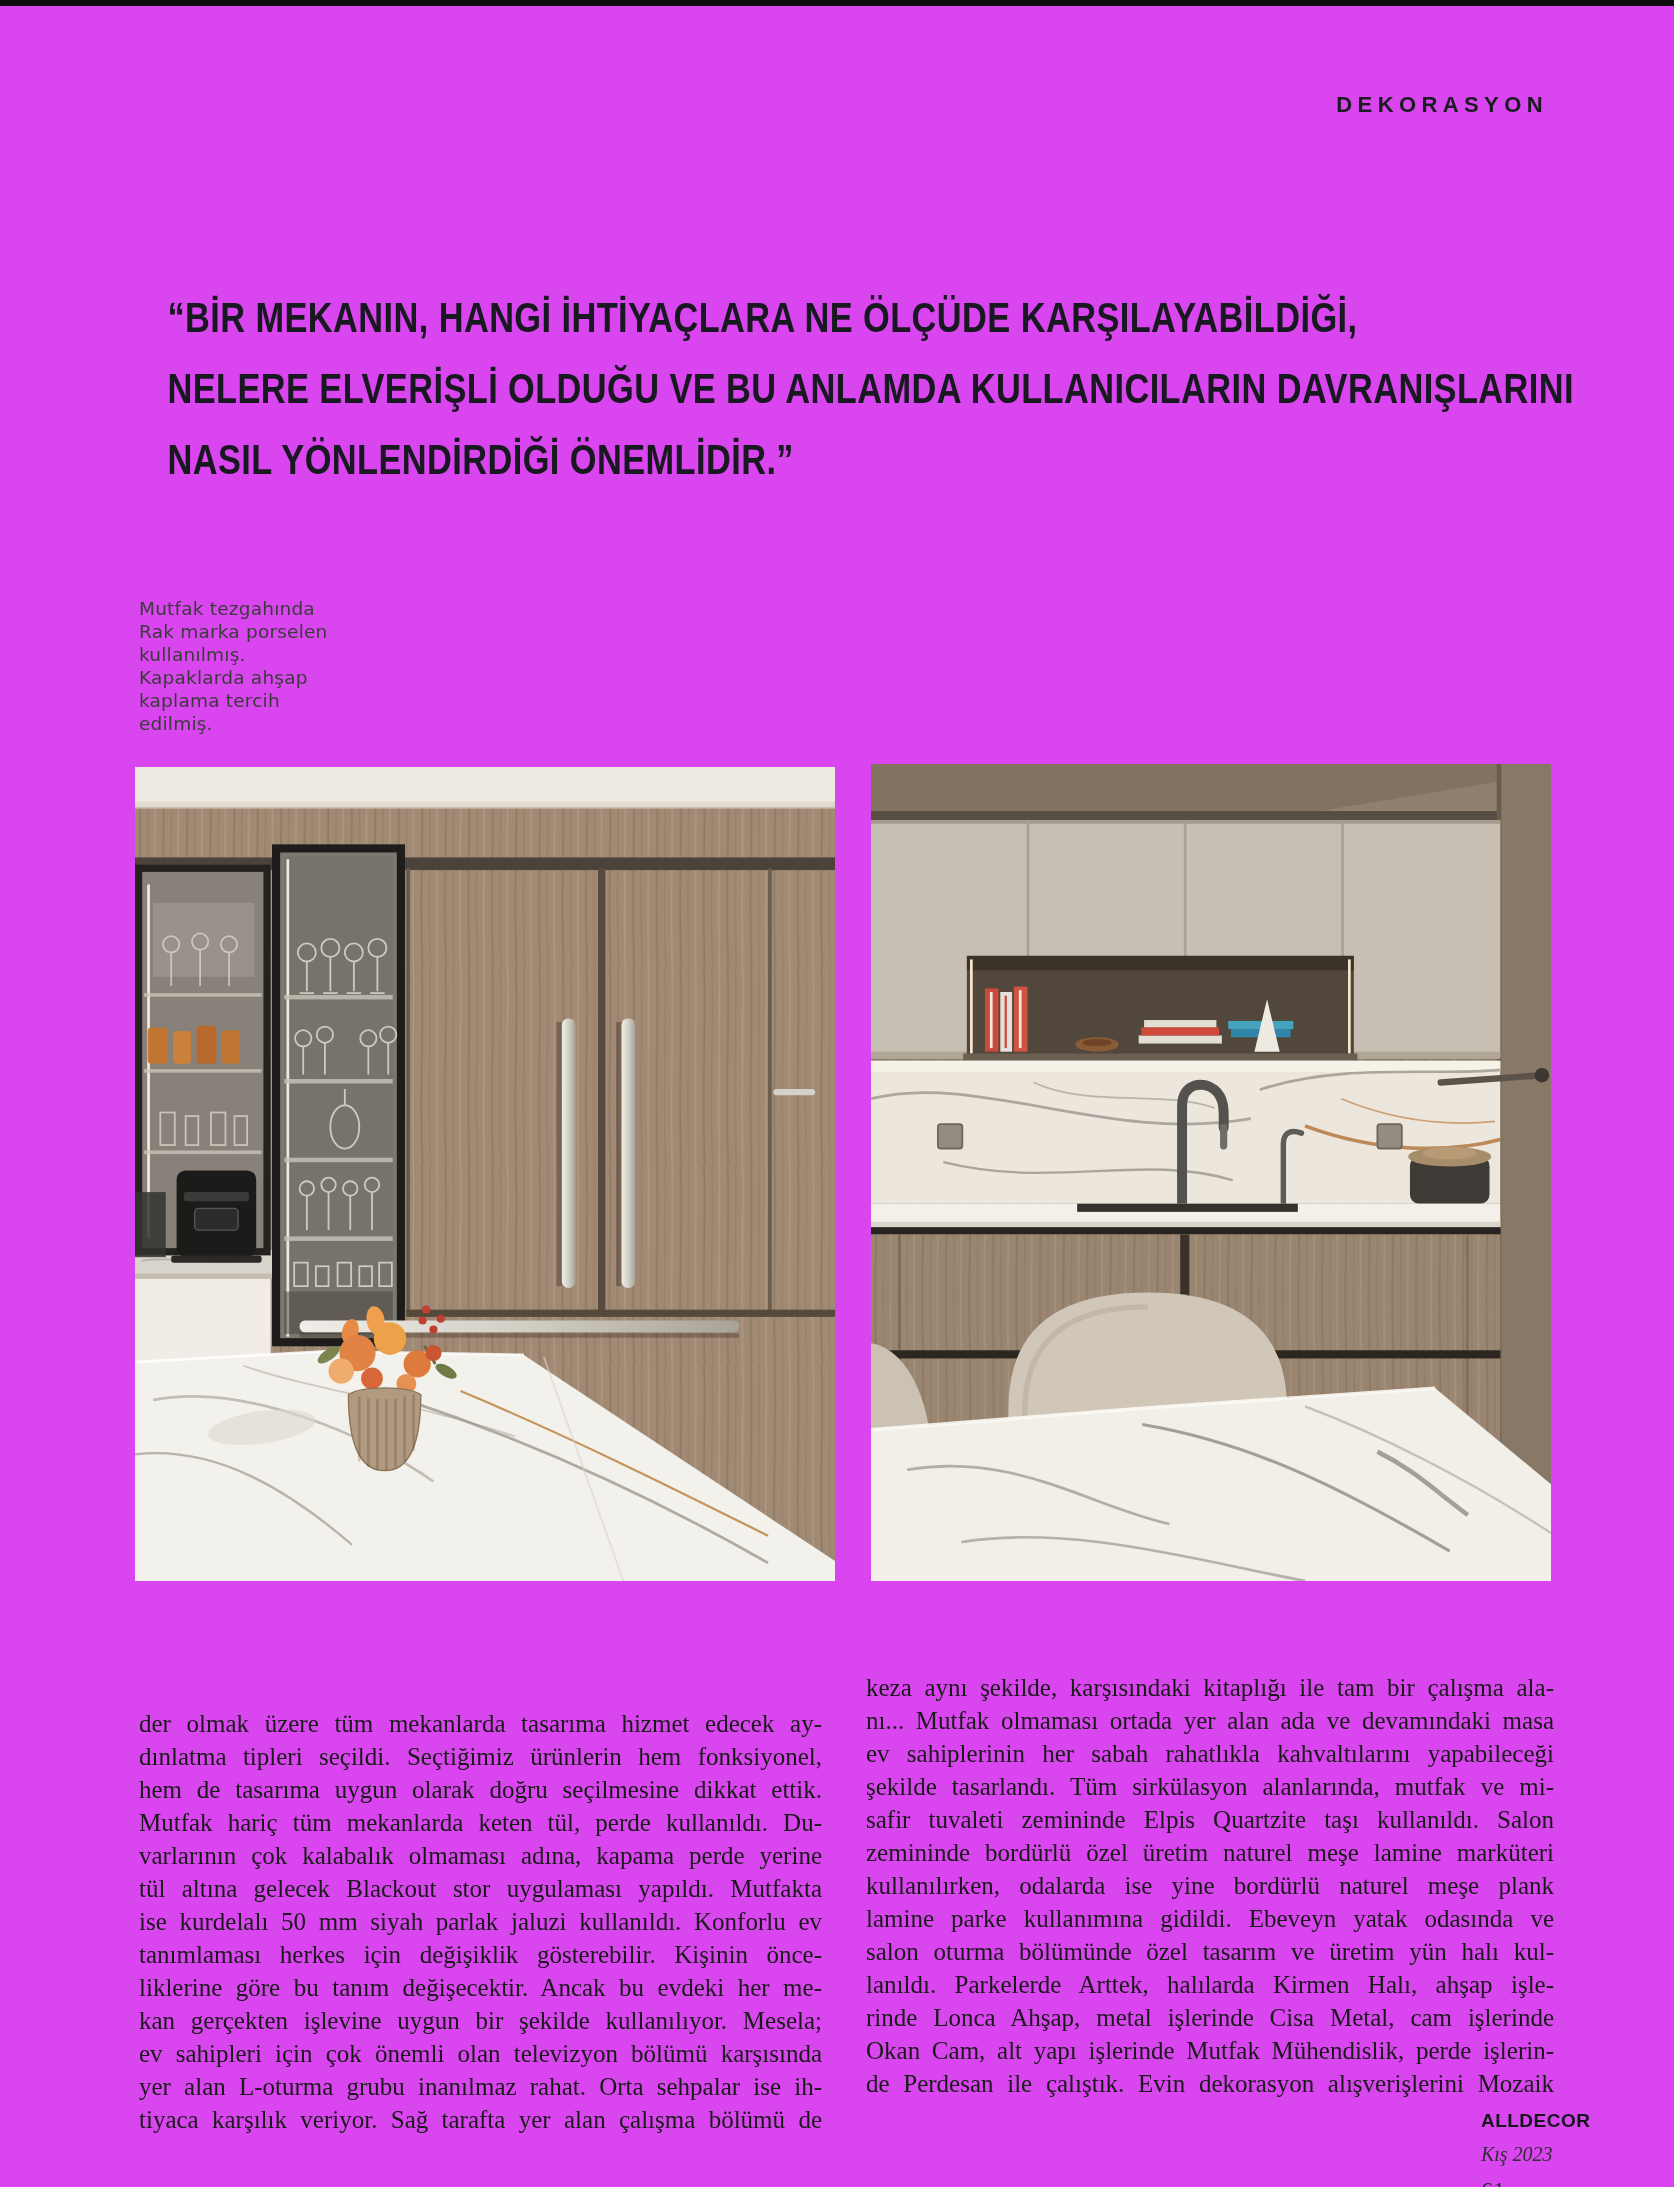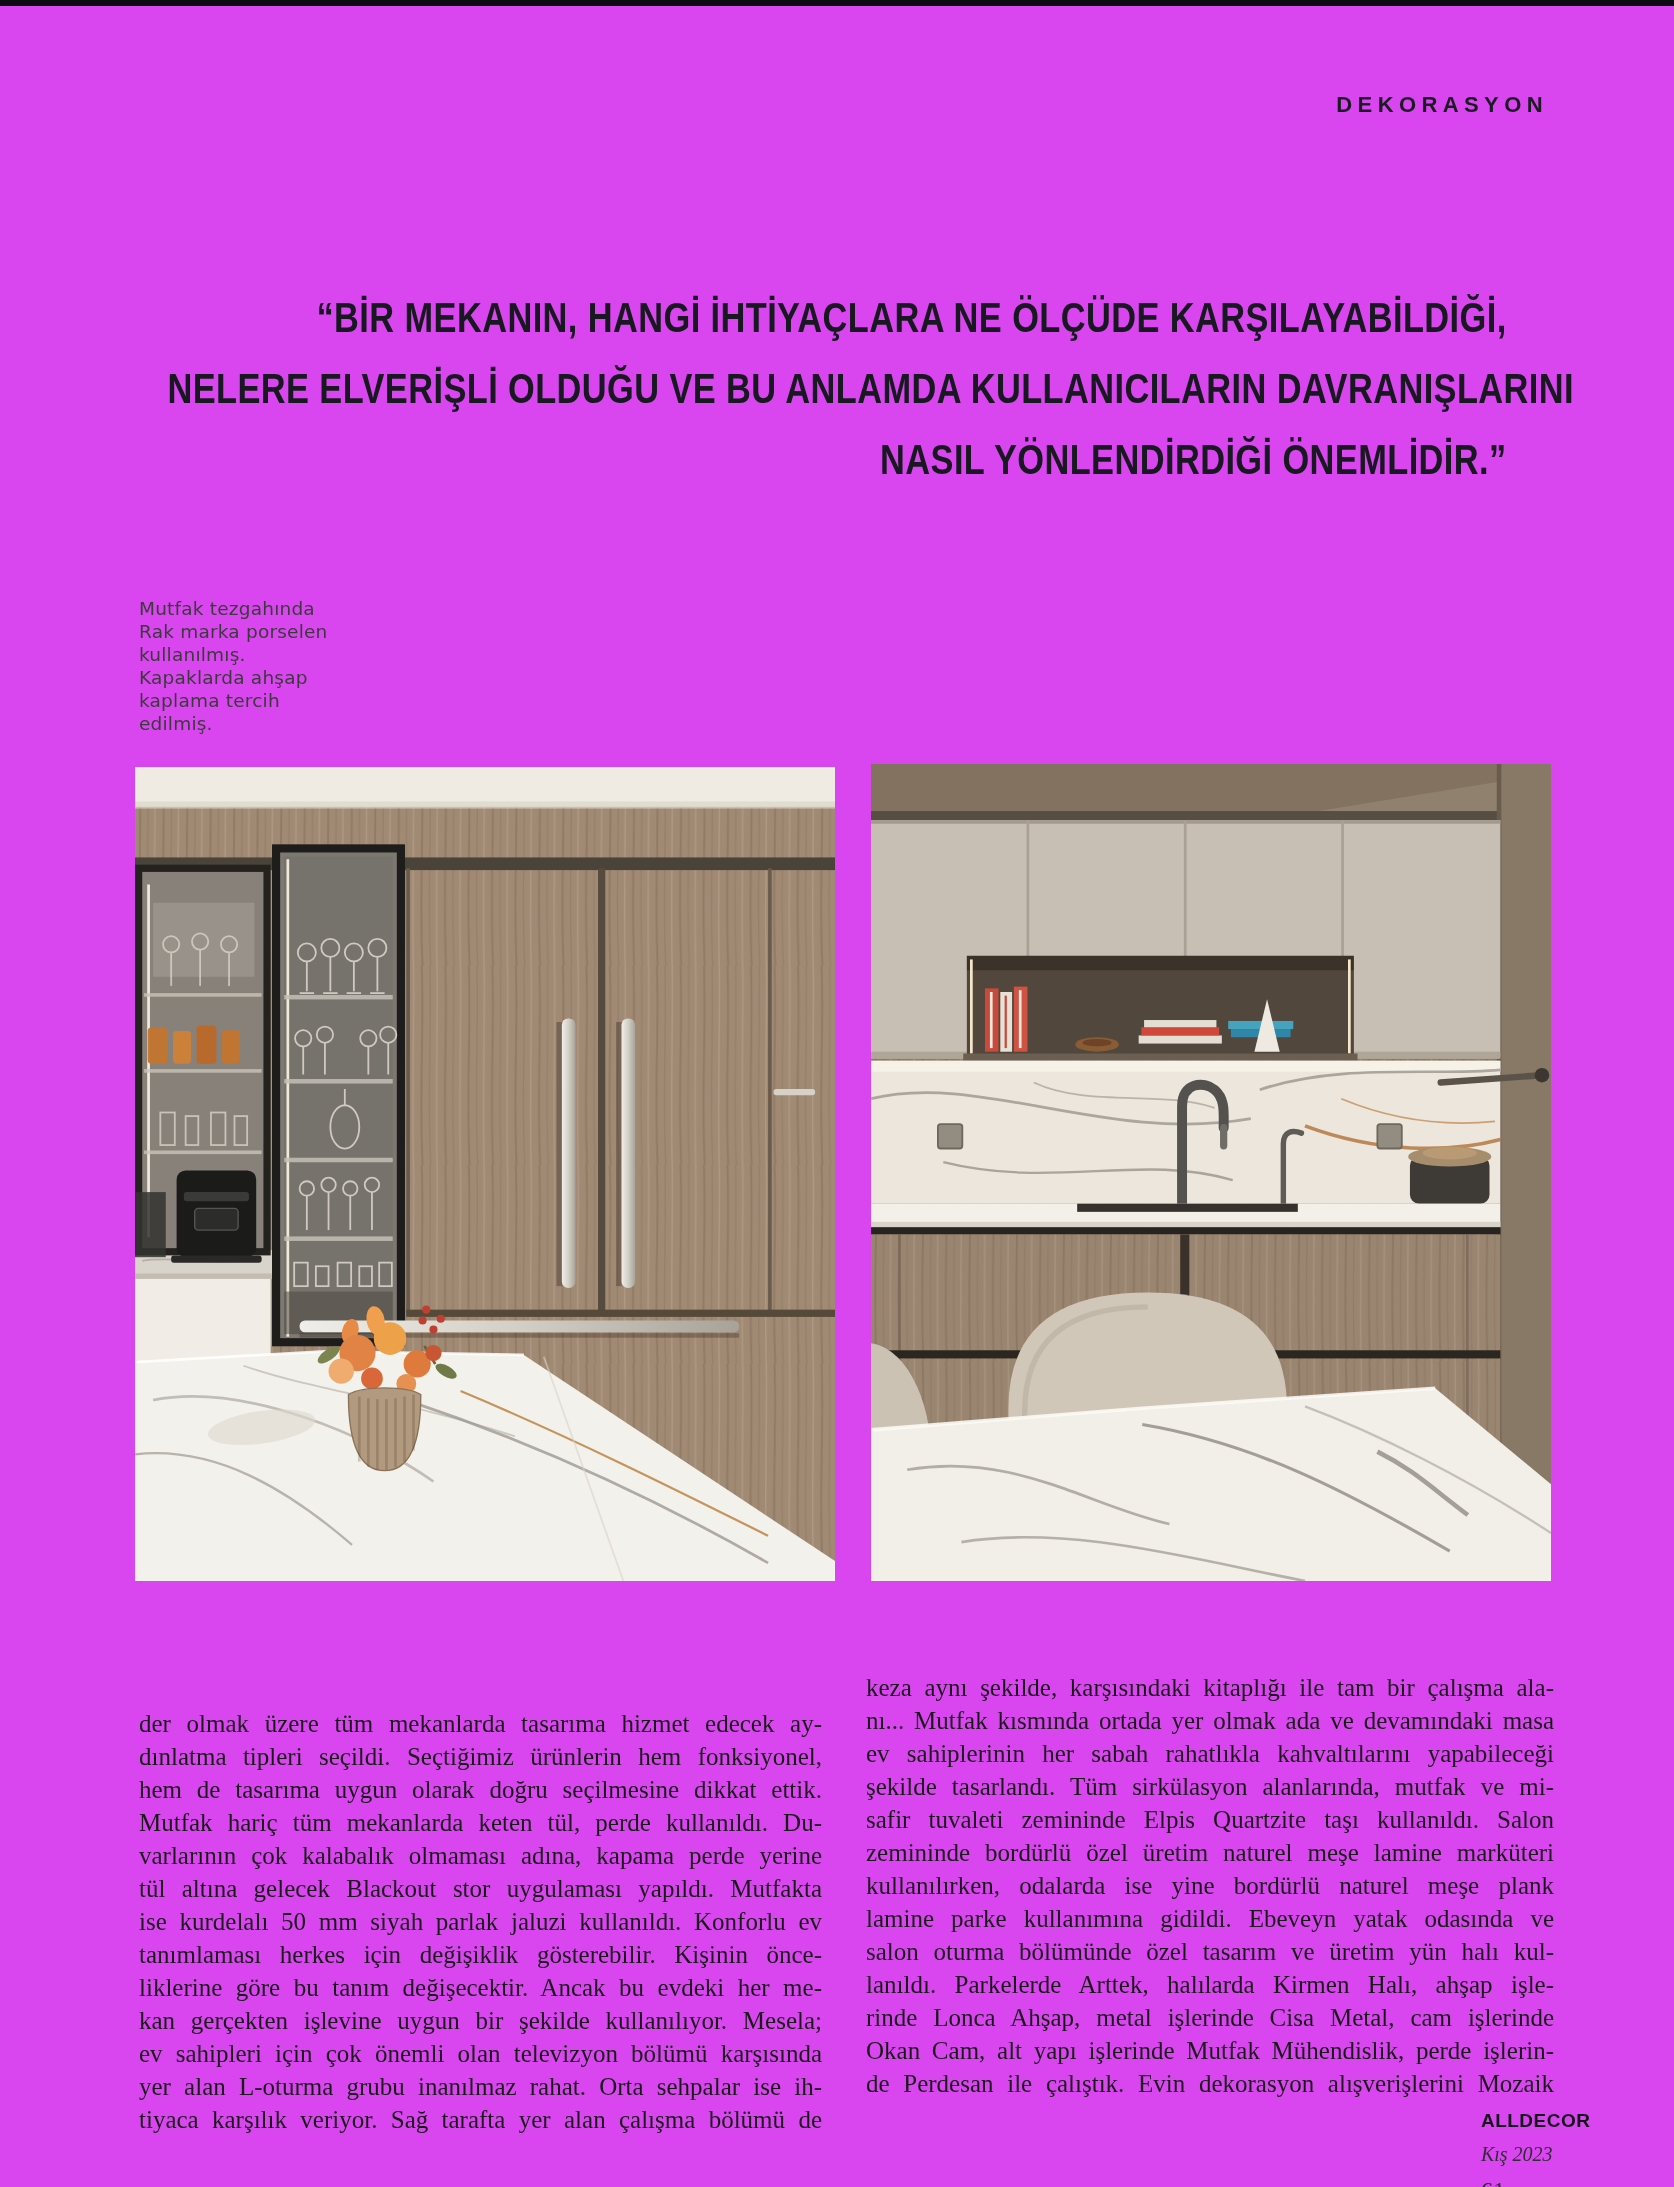--- a/index.html
+++ b/index.html
@@ -9,21 +9,21 @@
     font-family:"Liberation Serif",serif;
   }
   .topbar{position:absolute;top:0;left:0;width:1674px;height:6.3px;background:#0c0c0e;}
   .section-label{
     position:absolute; top:92px; right:126px;
     font-family:"Liberation Sans",sans-serif; font-weight:700;
     font-size:22px; letter-spacing:5.4px; color:#1b1b22; white-space:nowrap;
   }
   .quote{
     position:absolute; top:282px; left:0; width:1674px;
-    text-align:right; color:#181820;
+    text-align:left; color:#181820;
     font-family:"Liberation Sans",sans-serif; font-weight:700;
   }
   .quote .qline{
     font-size:43px; line-height:71px; white-space:nowrap;
     letter-spacing:0.5px; transform:scaleX(0.80); transform-origin:50% 50%;
   }
   .caption{
     position:absolute; left:139px; top:597px; width:271px;
     font-family:"DejaVu Sans",sans-serif; font-size:18.5px; line-height:23px;
     color:#3b3b3b; letter-spacing:0.2px;
@@ -365,21 +365,21 @@
       <div class="bline">ise kurdelalı 50 mm siyah parlak jaluzi kullanıldı. Konforlu ev</div>
       <div class="bline">tanımlaması herkes için değişiklik gösterebilir. Kişinin önce-</div>
       <div class="bline">liklerine göre bu tanım değişecektir. Ancak bu evdeki her me-</div>
       <div class="bline">kan gerçekten işlevine uygun bir şekilde kullanılıyor. Mesela;</div>
       <div class="bline">ev sahipleri için çok önemli olan televizyon bölümü karşısında</div>
       <div class="bline">yer alan L-oturma grubu inanılmaz rahat. Orta sehpalar ise ih-</div>
       <div class="bline">tiyaca karşılık veriyor. Sağ tarafta yer alan çalışma bölümü de</div>
     </div>
   <div id="col-right" class="bodycol">
       <div class="bline">keza aynı şekilde, karşısındaki kitaplığı ile tam bir çalışma ala-</div>
-      <div class="bline">nı... Mutfak kısmında ortada yer olmak ada ve devamındaki masa</div>
+      <div class="bline">nı... Mutfak olmaması ortada yer alan ada ve devamındaki masa</div>
       <div class="bline">ev sahiplerinin her sabah rahatlıkla kahvaltılarını yapabileceği</div>
       <div class="bline">şekilde tasarlandı. Tüm sirkülasyon alanlarında, mutfak ve mi-</div>
       <div class="bline">safir tuvaleti zemininde Elpis Quartzite taşı kullanıldı. Salon</div>
       <div class="bline">zemininde bordürlü özel üretim naturel meşe lamine marküteri</div>
       <div class="bline">kullanılırken, odalarda ise yine bordürlü naturel meşe plank</div>
       <div class="bline">lamine parke kullanımına gidildi. Ebeveyn yatak odasında ve</div>
       <div class="bline">salon oturma bölümünde özel tasarım ve üretim yün halı kul-</div>
       <div class="bline">lanıldı. Parkelerde Arttek, halılarda Kirmen Halı, ahşap işle-</div>
       <div class="bline">rinde Lonca Ahşap, metal işlerinde Cisa Metal, cam işlerinde</div>
       <div class="bline">Okan Cam, alt yapı işlerinde Mutfak Mühendislik, perde işlerin-</div>

